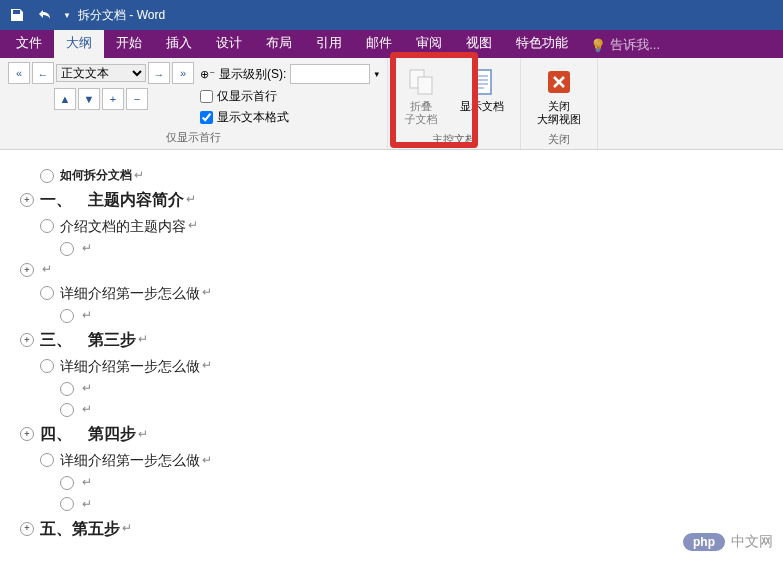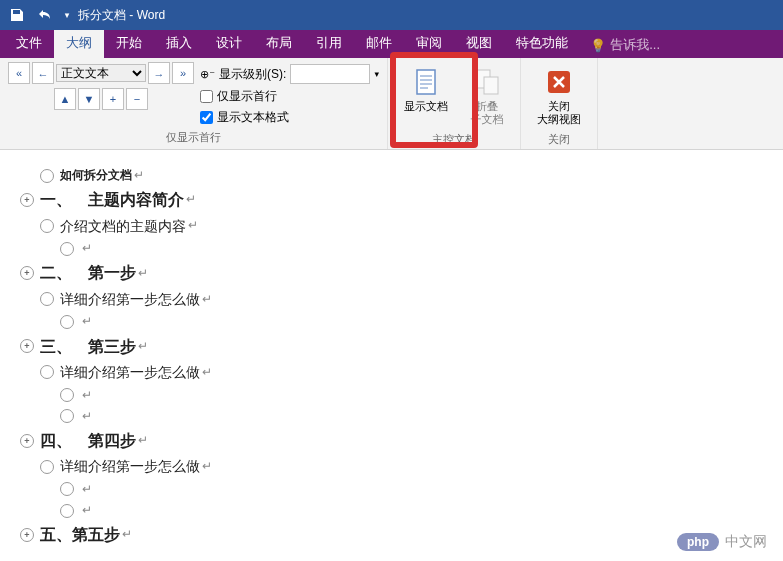--- a/index.html
+++ b/index.html
@@ -40,21 +40,21 @@
     .bullet { width: 14px; height: 14px; border: 1px solid #999; border-radius: 50%; background: #fff; margin-right: 6px; display: inline-flex; align-items: center; justify-content: center; font-size: 9px; color: #666; flex-shrink: 0; }
     .bullet.plus::before { content: "+"; font-weight: bold; }
     .bullet.minus::before { content: ""; }
     .doc-title { font-family: "SimSun", serif; font-size: 12px; font-weight: bold; }
     .h1 { font-family: "SimSun", serif; font-size: 16px; font-weight: bold; }
     .body-text { font-size: 14px; font-weight: normal; }
     .indent-1 { margin-left: 20px; }
     .indent-2 { margin-left: 40px; }
     .para-mark { color: #888; font-size: 12px; margin-left: 2px; }
     
-    .watermark { position: absolute; right: 16px; bottom: 10px; display: flex; align-items: center; gap: 6px; font-size: 14px; color: #999; }
+    .watermark { position: absolute; right: 10px; bottom: 10px; display: flex; align-items: center; gap: 6px; font-size: 14px; color: #999; }
     .php-badge { background: #8892bf; color: #fff; border-radius: 12px; padding: 2px 10px; font-size: 12px; font-weight: bold; }
   </style>
 </head>
 <body>
 
 <div class="title-bar">
   <div class="qat">
     <div class="qat-btn">
       <svg width="16" height="16" viewBox="0 0 16 16">
           <path d="M2 2h9l3 3v9H2V2zm2 1v4h7V3H4zm1 7h6v3H5v-3z" fill="#fff"></path>
@@ -125,43 +125,43 @@
           <input type="checkbox" checked="" style="">
           <span>显示文本格式</span>
         </div>
       </div>
     </div>
     <div class="group-label">仅显示首行</div>
   </div>
 
   <div class="ribbon-group">
     <div class="group-content">
+      <div class="big-btn" style="opacity:0.5;">
+        <div class="big-btn-icon">
+          <svg width="30" height="30" viewBox="0 0 30 30">
+              <rect x="4" y="3" width="14" height="18" fill="#fff" stroke="#999"></rect>
+              <rect x="12" y="10" width="14" height="17" fill="#fff" stroke="#999"></rect>
+            </svg>
+        </div>
+        <div class="big-btn-label">
+          <span>折叠</span><br><span>子文档</span>
+        </div>
+      </div>
       <div class="big-btn">
         <div class="big-btn-icon">
           <svg width="30" height="30" viewBox="0 0 30 30">
               <rect x="6" y="3" width="18" height="24" fill="#fff" stroke="#6a8fc7" stroke-width="1.5"></rect>
               <line x1="9" y1="9" x2="21" y2="9" stroke="#6a8fc7"></line>
               <line x1="9" y1="13" x2="21" y2="13" stroke="#6a8fc7"></line>
               <line x1="9" y1="17" x2="21" y2="17" stroke="#6a8fc7"></line>
               <line x1="9" y1="21" x2="17" y2="21" stroke="#6a8fc7"></line>
             </svg>
         </div>
         <div class="big-btn-label">显示文档</div>
       </div>
-      <div class="big-btn" style="opacity:0.5;">
-        <div class="big-btn-icon">
-          <svg width="30" height="30" viewBox="0 0 30 30">
-              <rect x="4" y="3" width="14" height="18" fill="#fff" stroke="#999"></rect>
-              <rect x="12" y="10" width="14" height="17" fill="#fff" stroke="#999"></rect>
-            </svg>
-        </div>
-        <div class="big-btn-label">
-          <span>折叠</span><br><span>子文档</span>
-        </div>
-      </div>
     </div>
     <div class="group-label">主控文档</div>
   </div>
 
   <div class="ribbon-group">
     <div class="group-content">
       <div class="big-btn">
         <div class="big-btn-icon">
           <svg width="28" height="28" viewBox="0 0 28 28">
               <rect x="3" y="3" width="22" height="22" rx="3" fill="#d24726"></rect>
@@ -196,21 +196,20 @@
       <span class="body-text">介绍文档的主题内容</span>
       <span class="para-mark">↵</span>
     </div>
   <div class="doc-line indent-2">
       <span class="bullet minus"></span>
       <span class="para-mark">↵</span>
     </div>
 
   <div class="doc-line">
       <span class="bullet plus"></span>
-      <span class="h1">二、　第一步</span>
       <span class="para-mark">↵</span>
     </div>
   <div class="doc-line indent-1">
       <span class="bullet minus"></span>
       <span class="body-text">详细介绍第一步怎么做</span>
       <span class="para-mark">↵</span>
     </div>
   <div class="doc-line indent-2">
       <span class="bullet minus"></span>
       <span class="para-mark">↵</span>

